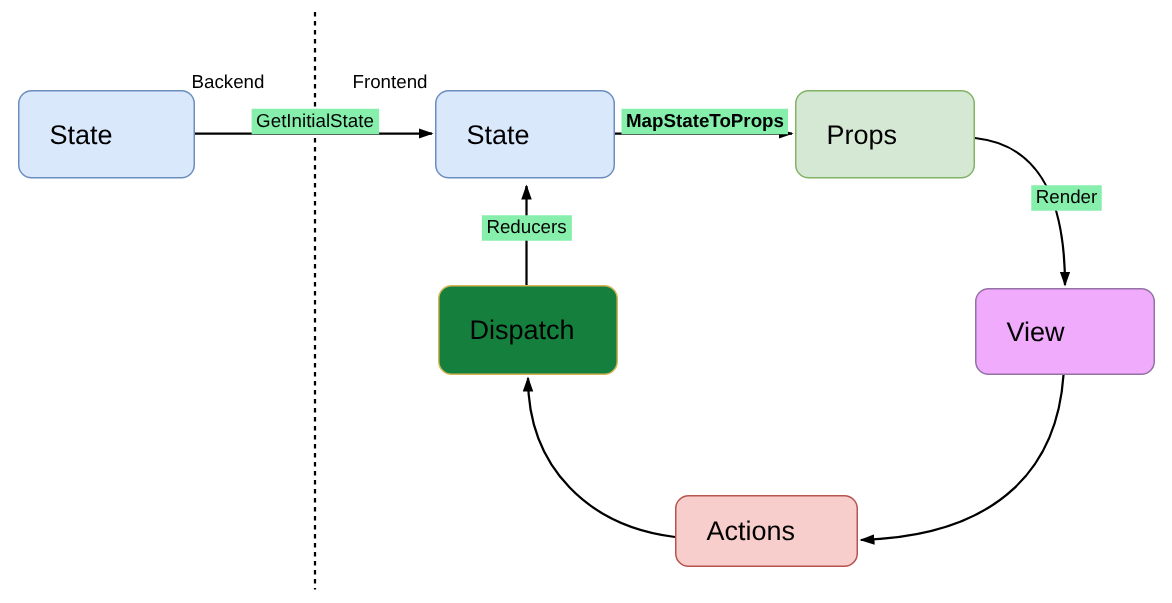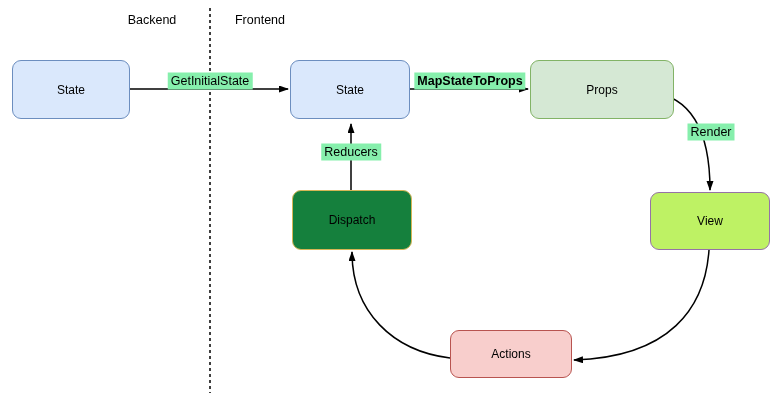--- a/index.html
+++ b/index.html
@@ -13,35 +13,36 @@
     color: #000000;
   }
   .edges-svg { position: absolute; left: 0; top: 0; width: 781px; height: 402px; }
   .node {
     position: absolute;
     box-sizing: border-box;
     border: 1.5px solid #000;
     border-radius: 9px;
     display: flex;
     align-items: center;
-    justify-content: center;
-    font-size: 12px;
+    justify-content: flex-start;
+    font-size: 18px;
     line-height: 1;
     text-align: center;
+    padding-left: 20px;
   }
   .edge-label, .region-label {
     position: absolute;
     transform: translate(-50%, -50%);
     background: #86efac;
     padding: 1px 3px;
     font-size: 12.5px;
     line-height: 1.2;
     white-space: nowrap;
   }
-  .region-label { background: transparent; }
+  .region-label { background: transparent; margin-top: 35px; }
 </style>
 </head>
 <body>
 
 <div class="stage">
 
   <svg class="edges-svg" viewBox="0 0 781 402">
     <defs>
       <marker id="arrow" markerUnits="userSpaceOnUse" markerWidth="12" markerHeight="12" refX="9" refY="3.5" orient="auto">
         <path d="M0,0 L10,3.5 L0,7 Z" fill="#000000"></path>
@@ -70,25 +71,25 @@
   <div class="region-label" style="left:260px; top:20px;text-align:center;">Frontend</div>
 
   <div class="node" style="left: 12px; top: 60px; width: 118px; height: 59px; background-color: rgb(218, 232, 252); border-color: rgb(108, 142, 191);">
     <span>State</span>
   </div>
 
   <div class="node" style="left: 290px; top: 60px; width: 120px; height: 59px; background-color: rgb(218, 232, 252); border-color: rgb(108, 142, 191);">
     <span>State</span>
   </div>
 
-  <div class="node" style="left: 530px; top: 60px; width: 144px; height: 59px; background-color: rgb(213, 232, 212); border-color: rgb(130, 179, 102);">
+  <div class="node" style="left: 530px; top: 60px; width: 120px; height: 59px; background-color: rgb(213, 232, 212); border-color: rgb(130, 179, 102);">
     <span>Props</span>
   </div>
 
-  <div class="node" style="left: 650px; top: 192px; width: 120px; height: 58px; background-color: #bef264; border-color: rgb(150, 115, 166);">
+  <div class="node" style="left: 650px; top: 192px; width: 120px; height: 58px; background-color: #f0abfc; border-color: rgb(150, 115, 166);">
     <span>View</span>
   </div>
 
   <div class="node" style="left: 292px; top: 190px; width: 120px; height: 60px; background-color: #15803d; border-color: rgb(214, 182, 86);">
     <span>Dispatch</span>
   </div>
 
   <div class="node" style="left: 450px; top: 330px; width: 122px; height: 48px; background-color: rgb(248, 206, 204); border-color: rgb(184, 84, 80);">
     <span>Actions</span>
   </div>

